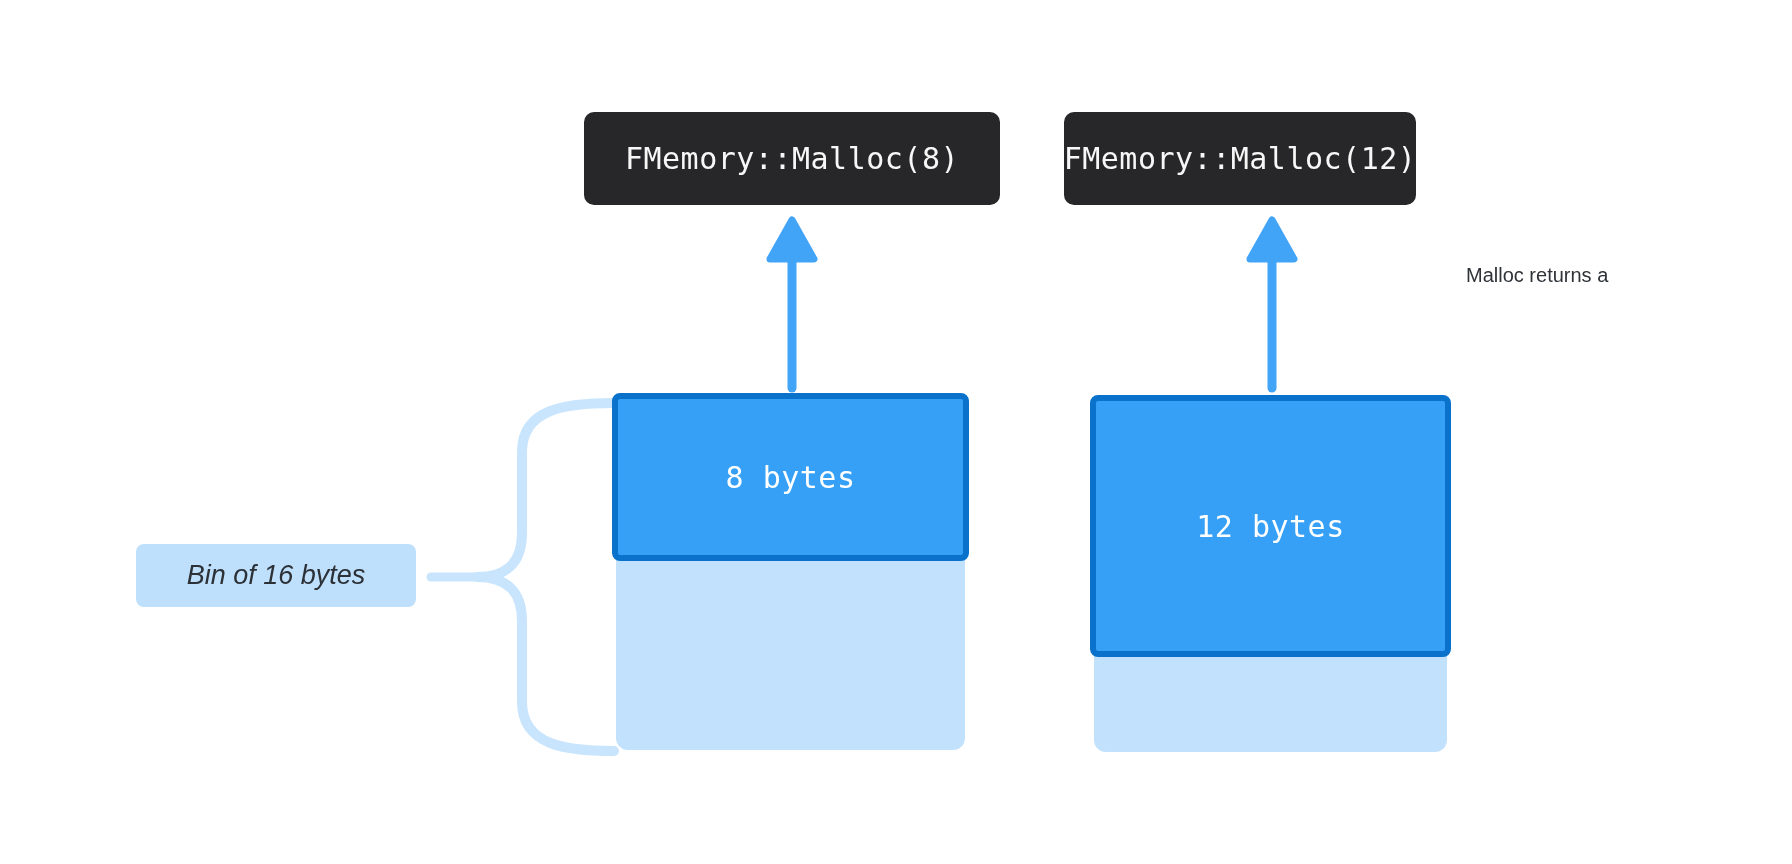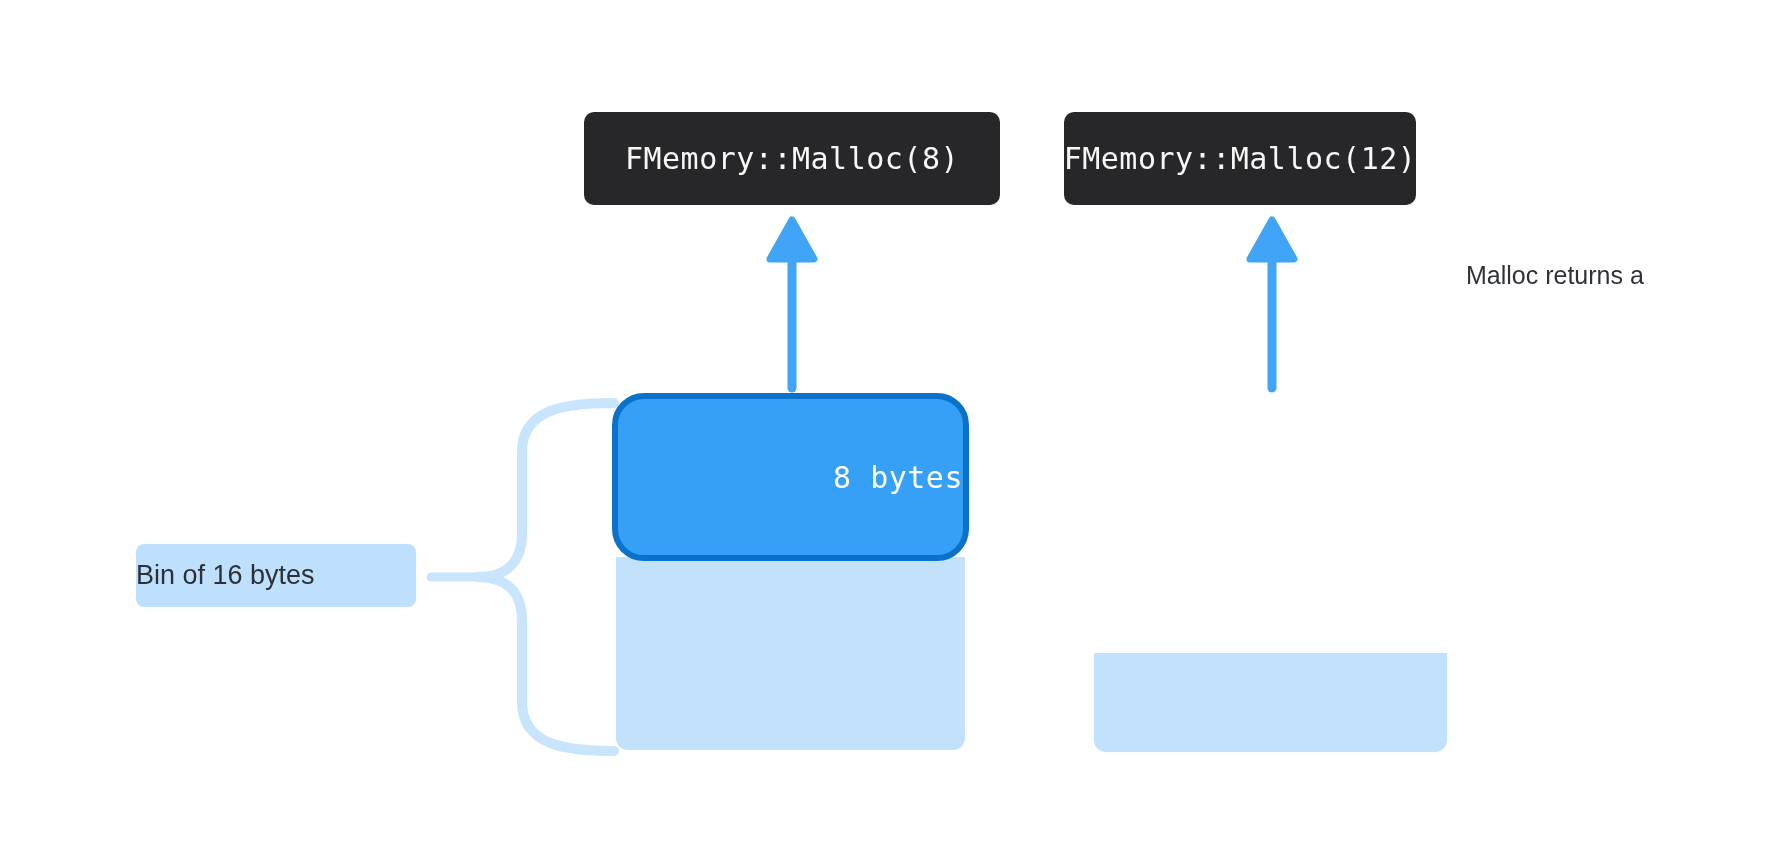--- a/index.html
+++ b/index.html
@@ -71,21 +71,22 @@
   .bin-label {
     position: absolute;
     left: 112px;
     top: 544px;
     width: 280px;
     height: 63px;
     background: #bfe0fc;
     border-radius: 8px;
     display: flex;
     align-items: center;
-    justify-content: flex-start;
+    justify-content: center;
+    font-style: italic;
   }
   .bin-label-text {
     font-size: 27px;
     font-weight: 500;
     color: #2c3137;
     white-space: nowrap;
   }
   
   .bin { position: absolute; }
   .bin-left  { left: 588px;  top: 393px; width: 357px; height: 357px; }
@@ -100,42 +101,42 @@
   }
   .free-left  { top: 164px; bottom: 0; }
   .free-right { top: 258px; bottom: 0; }
   .alloc-block {
     position: absolute;
     left: 0;
     top: 0;
     right: 0;
     background: #36a0f6;
     border: 6px solid #0b72cc;
-    border-radius: 32px;
+    border-radius: 8px;
     box-sizing: border-box;
     display: flex;
     align-items: center;
-    justify-content: flex-end;
+    justify-content: center;
     z-index: 2;
   }
   .alloc-8  { height: 168px; }
   .alloc-12 { height: 262px; }
   .alloc-text {
     font-family: "DejaVu Sans Mono", monospace;
     font-size: 30px;
     color: #ffffff;
     letter-spacing: 0.5px;
     white-space: nowrap;
   }
   
   .annotation {
     position: absolute;
     left: 1442px;
     top: 254px;
-    font-size: 25px;
+    font-size: 20px;
     line-height: 43px;
     color: #2f3338;
     white-space: nowrap;
   }
 </style>
 </head>
 <body>
 
 <div class="canvas">
 
@@ -166,19 +167,22 @@
 
   <div class="bin bin-left">
     <div class="free-space free-left"></div>
     <div class="alloc-block alloc-8">
       <span class="alloc-text">8 bytes</span>
     </div>
   </div>
 
   <div class="bin bin-right">
     <div class="free-space free-right"></div>
+    <div class="alloc-block alloc-12">
+      <span class="alloc-text">12 bytes</span>
+    </div>
   </div>
 
   <div class="annotation">
     <div>Malloc returns a</div>
   </div>
 
 </div>
 
 </body></html>

